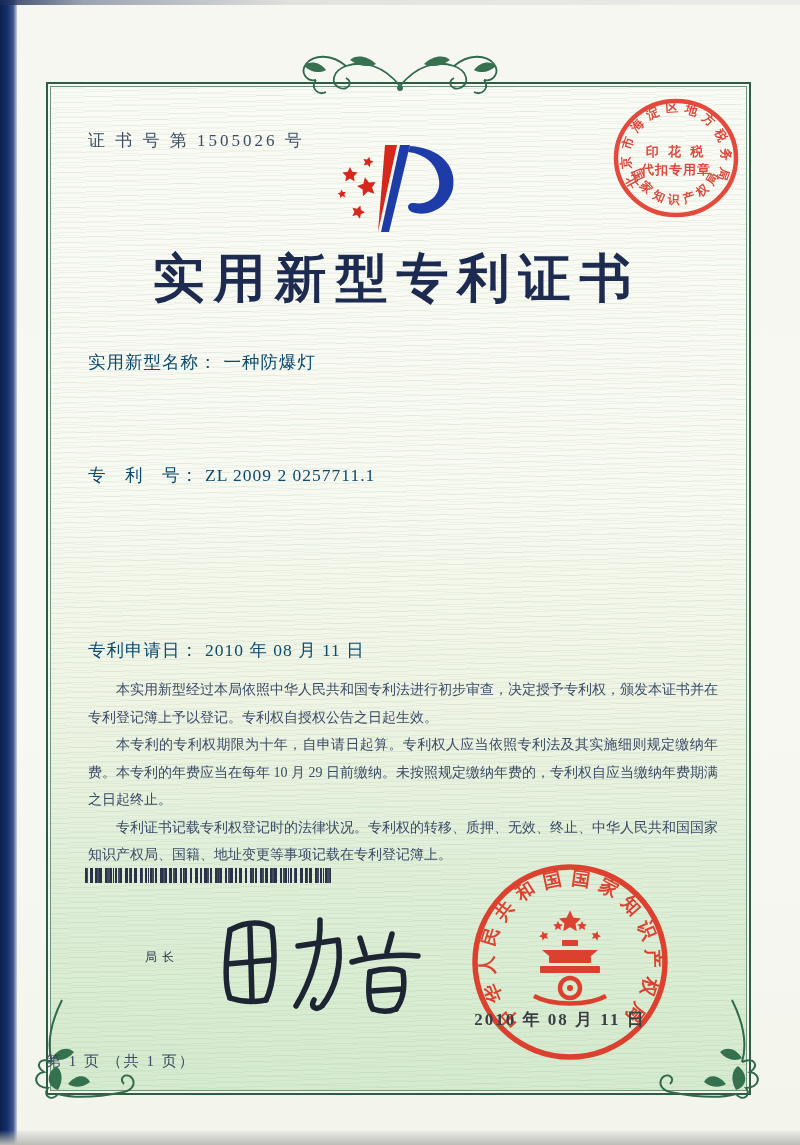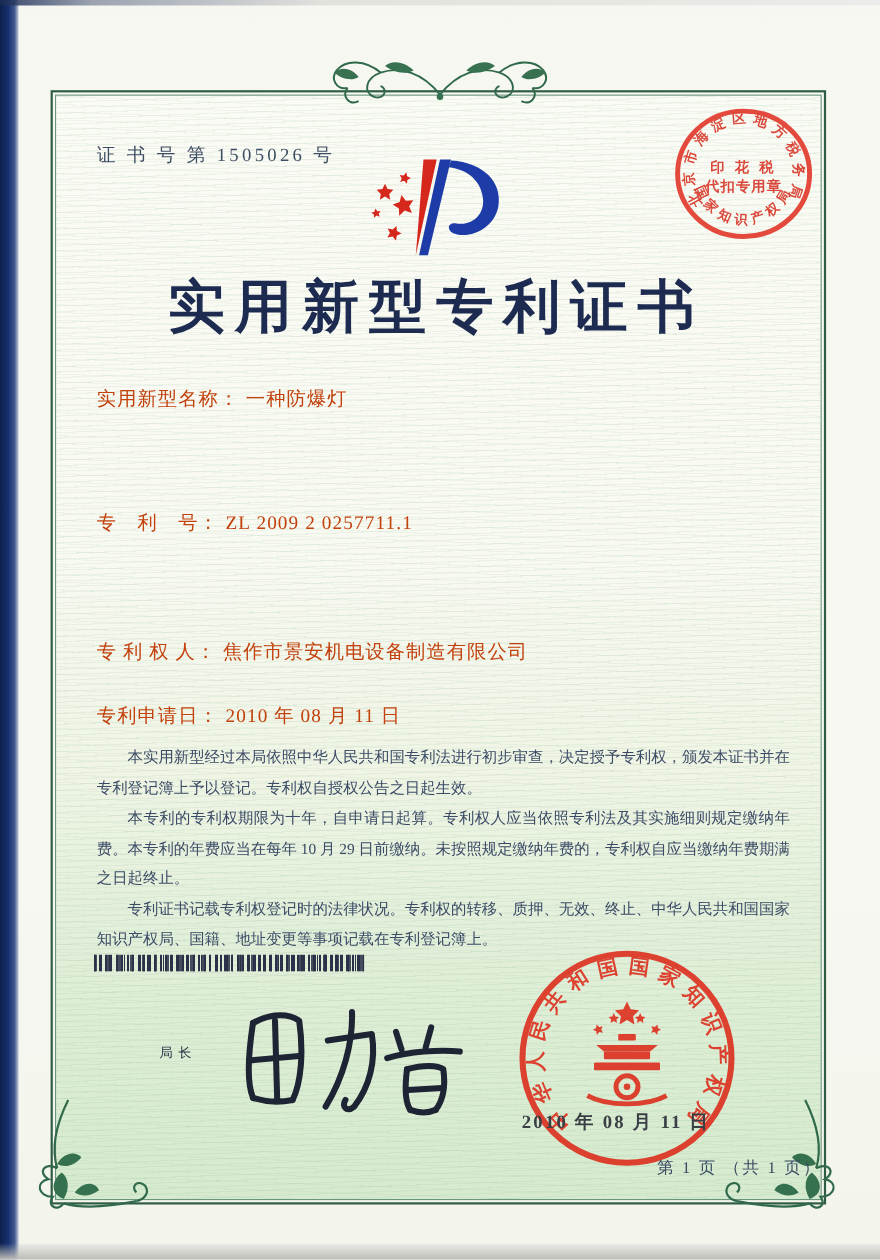--- a/index.html
+++ b/index.html
@@ -19,34 +19,34 @@
          border:2px solid #2f5d44;}
   .frame .inner{position:absolute;inset:2px;border:1px solid #69957c;
          background:
            repeating-linear-gradient(-2deg, rgba(110,170,125,0.10) 0 1px, rgba(255,255,255,0) 1px 5px),
            repeating-linear-gradient(2deg, rgba(110,170,125,0.08) 0 1px, rgba(255,255,255,0) 1px 7px),
            linear-gradient(180deg,#fbfbf5 0%,#f8f9f1 42%,#eff4e4 62%,#e2efda 76%,#d9ecd1 92%,#d6eacf 100%);}
   .txt{position:absolute;color:#42536e;}
   .cert-no{left:88px;top:129px;font-size:17px;letter-spacing:3px;color:#3e4e62;}
   .title{left:46px;top:244px;width:701px;text-align:center;font-size:52px;font-weight:bold;
          letter-spacing:9px;color:#1d2b50;}
-  .field{left:88px;font-size:17.5px;letter-spacing:1px;color:#c2410c;white-space:nowrap;}
+  .field{left:88px;font-size:17.5px;letter-spacing:1px;color:#0c4a6e;white-space:nowrap;}
   .field .val{margin-left:6px;}
   .paras{left:88px;top:676px;width:630px;font-size:14px;line-height:27.5px;color:#3b4b66;
          text-align:justify;}
   .paras p{margin:0;text-indent:2em;}
   .barcode{position:absolute;left:85px;top:868px;width:246px;height:15px;
          background:
           repeating-linear-gradient(90deg,#2a3148 0 2px,rgba(0,0,0,0) 2px 5px),
           repeating-linear-gradient(90deg,#2a3148 0 1px,rgba(0,0,0,0) 1px 7px),
           repeating-linear-gradient(90deg,rgba(42,49,72,.85) 0 3px,rgba(0,0,0,0) 3px 11px);}
   .signer{left:145px;top:949px;font-size:12px;letter-spacing:5px;color:#2b3447;text-align:right;}
   .seal-date{left:448px;top:1008px;width:224px;text-align:center;font-size:17px;
          letter-spacing:2px;color:#3a3f46;font-weight:bold;}
-  .footer{left:46px;top:1052px;width:701px;text-align:right;font-size:15px;
+  .footer{left:46px;top:1052px;width:701px;text-align:left;font-size:15px;
          letter-spacing:2px;color:#3a4a63;}
   svg{position:absolute;overflow:visible;}
   .sig path{stroke:#1d2433;stroke-width:5.5;fill:none;stroke-linecap:round;stroke-linejoin:round;}
 </style>
 </head>
 <body>
 
 <svg width="0" height="0">
   <defs>
     <polygon id="star5" points="0,-10 2.9,-4 9.5,-3.1 4.8,1.6 5.9,8.1 0,4.5 -5.9,8.1 -4.8,1.6 -9.5,-3.1 -2.9,-4"></polygon>
@@ -124,23 +124,20 @@
   </svg>
 
   <div class="txt title">实用新型专利证书</div>
 
   <div class="txt field" style="top:350px">
     <span>实用新型名称：</span><span class="val">一种防爆灯</span>
   </div>
   <div class="txt field" style="top:463px">
     <span>专　利　号：</span><span class="val">ZL 2009 2 0257711.1</span>
   </div>
-  <div class="txt field" style="top:580px">
-    <span>专 利 权 人：</span><span class="val">焦作市景安机电设备制造有限公司</span>
-  </div>
   <div class="txt field" style="top:638px">
     <span>专利申请日：</span><span class="val">2010 年 08 月 11 日</span>
   </div>
 
   <div class="txt paras">
     <p>本实用新型经过本局依照中华人民共和国专利法进行初步审查，决定授予专利权，颁发本证书并在专利登记簿上予以登记。专利权自授权公告之日起生效。</p>
     <p>本专利的专利权期限为十年，自申请日起算。专利权人应当依照专利法及其实施细则规定缴纳年费。本专利的年费应当在每年 10 月 29 日前缴纳。未按照规定缴纳年费的，专利权自应当缴纳年费期满之日起终止。</p>
     <p>专利证书记载专利权登记时的法律状况。专利权的转移、质押、无效、终止、中华人民共和国国家知识产权局、国籍、地址变更等事项记载在专利登记簿上。</p>
   </div>
 

